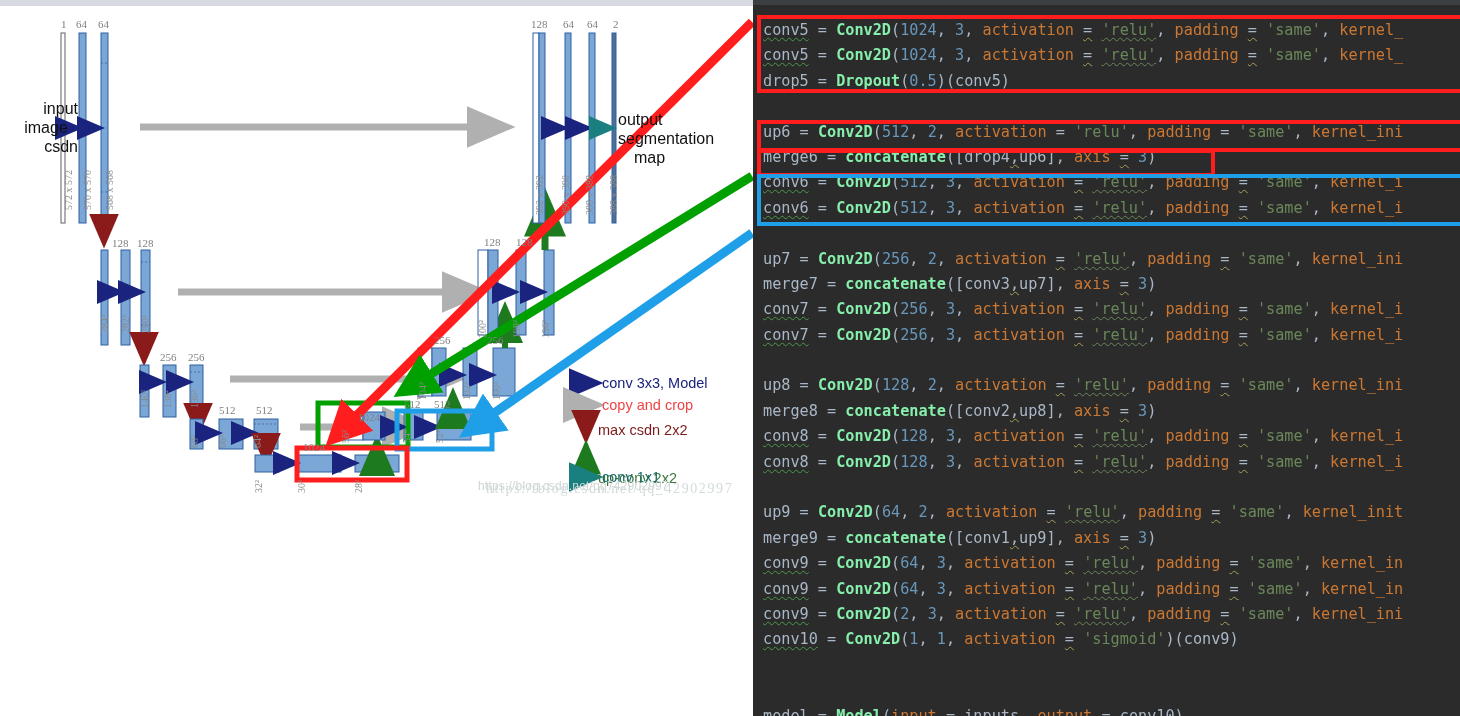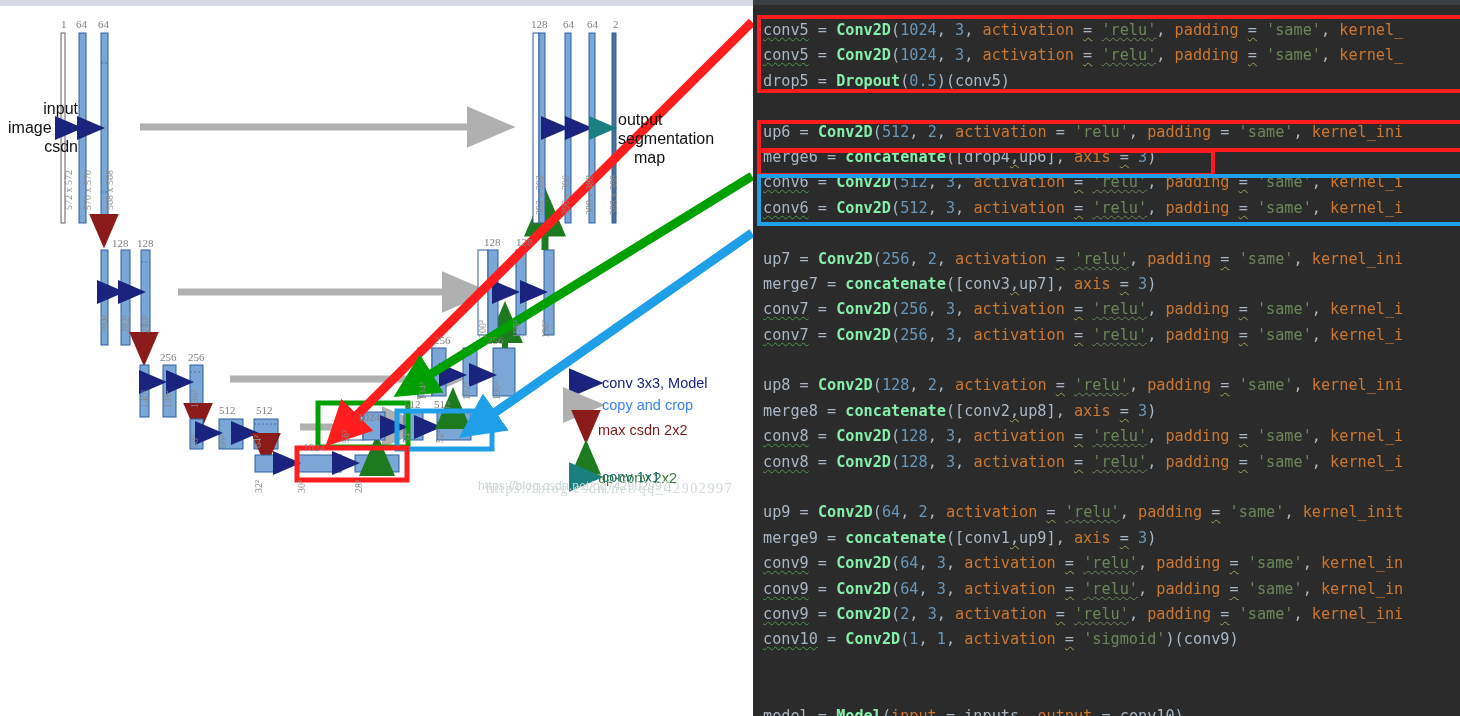--- a/index.html
+++ b/index.html
@@ -309,21 +309,21 @@
       <g>
         <line x1="575" y1="383" x2="596" y2="383" stroke="#1a237e" stroke-width="5" marker-end="url(#ar-navy)"></line>
         <line x1="575" y1="405" x2="596" y2="405" stroke="#b0b0b0" stroke-width="6" marker-end="url(#ar-gray)"></line>
         <line x1="586" y1="423" x2="586" y2="437" stroke="#8b1a1a" stroke-width="5" marker-end="url(#ar-dred)"></line>
         <line x1="586" y1="460" x2="586" y2="447" stroke="#1e7a1e" stroke-width="5" marker-end="url(#ar-green)"></line>
         <line x1="575" y1="477" x2="596" y2="477" stroke="#1a7f7f" stroke-width="5" marker-end="url(#ar-teal)"></line>
       </g>
     </svg>
 
     <div class="bigtext" style="left:14px; top:99px; text-align:right; width:64px;">input</div>
-    <div class="bigtext" style="left:8px; top:118px; text-align:left; width:64px;">image</div>
+    <div class="bigtext" style="left:14px; top:118px; text-align:center; width:64px;">image</div>
     <div class="bigtext" style="left:14px; top:137px; text-align:right; width:64px;">csdn</div>
 
     <div class="bigtext" style="left:618px; top:110px;">output</div>
     <div class="bigtext" style="left:618px; top:129px;">segmentation</div>
     <div class="bigtext" style="left:618px; top:148px;margin-left:16px;">map</div>
 
     <div class="dlabel" style="left:61px; top:18px;">1</div>
     <div class="dlabel" style="left:76px; top:18px;">64</div>
     <div class="dlabel" style="left:98px; top:18px;">64</div>
 
@@ -384,21 +384,21 @@
     <div class="vlabel" style="left:477px; top:338px;">200²</div>
     <div class="vlabel" style="left:511px; top:338px;">198²</div>
     <div class="vlabel" style="left:540px; top:338px;">196²</div>
 
     <div class="vlabel" style="left:534px; top:215px;">392 x 392</div>
     <div class="vlabel" style="left:560px; top:215px;">390 x 390</div>
     <div class="vlabel" style="left:584px; top:215px;">388 x 388</div>
     <div class="vlabel" style="left:608px; top:215px;">388 x 388</div>
 
     <div class="legend-text" style="left:602px; top:375px; color:#1a237e;">conv 3x3, Model</div>
-    <div class="legend-text" style="left:602px; top:397px; color:#3b82f6;">copy and crop</div>
+    <div class="legend-text" style="left:602px; top:397px; color:#ef4444;">copy and crop</div>
     <div class="legend-text" style="left:598px; top:422px; color:#7b1a1a;">max csdn 2x2</div>
     <div class="legend-text" style="left:598px; top:470px; color:#3b7a3b;">up-conv 2x2</div>
     <div class="legend-text" style="left:602px; top:469px; color:#1a6b6b;">conv 1x1</div>
 
     <div id="watermark">https://blog.csdn.net/qq742902997</div>
     <div id="watermark2">https://blog.csdn.net/qq_42902997</div>
   </div>
 
   <div id="codepanel">
     <div id="code-topbar"></div>

